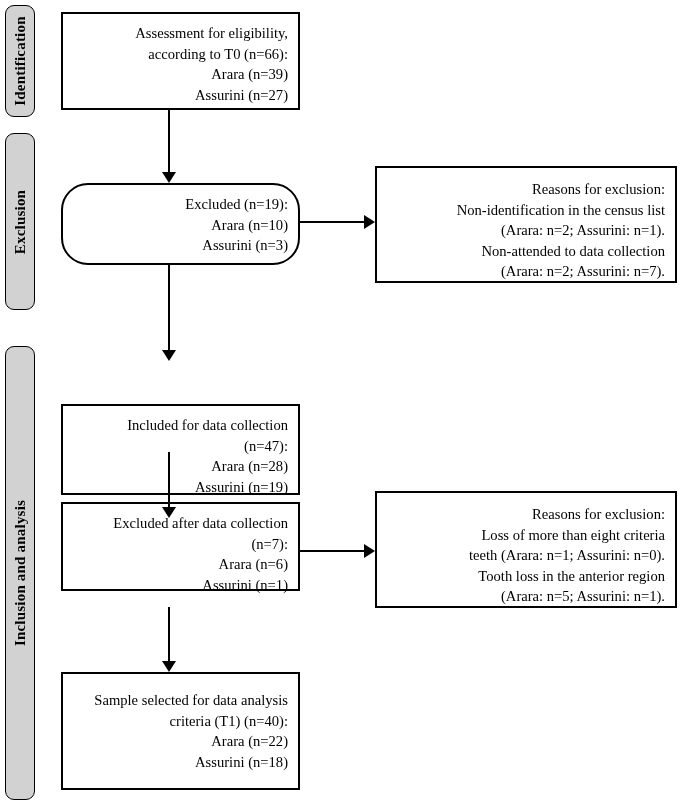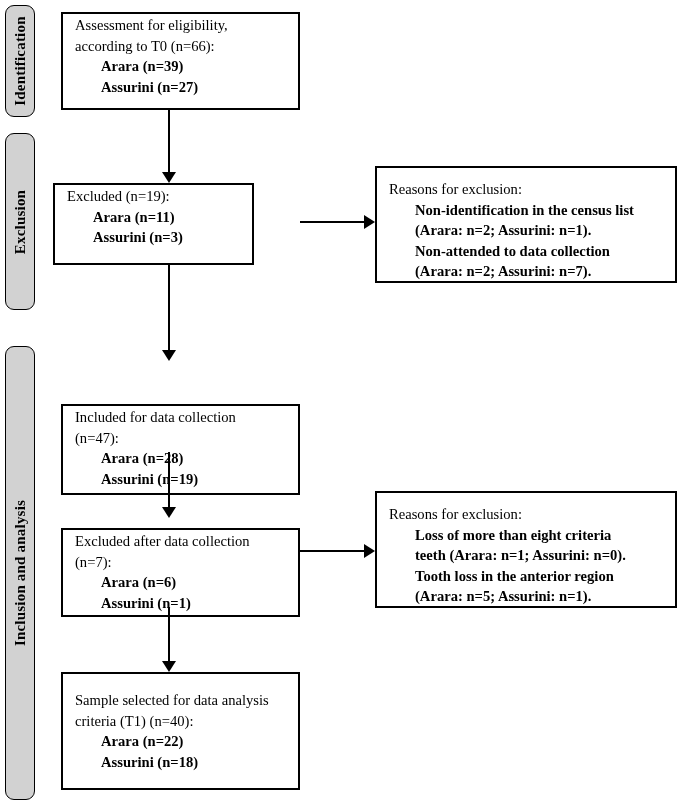--- a/index.html
+++ b/index.html
@@ -42,30 +42,30 @@
     letter-spacing: 0.2px;
     line-height: 1;
   }
 
   
   .flow-box {
     position: absolute;
     background: #ffffff;
     border: 2.2px solid #000000;
     box-sizing: border-box;
-    padding: 1px 10px 6px 12px;
+    padding: 9px 10px 6px 12px;
+    text-align: right;
   }
   .flow-box .box-line {
     font-size: 14.6px;
     line-height: 20.5px;
     white-space: pre;
   }
   .flow-box .box-line.indent {
     padding-left: 26px;
-    font-weight: bold;
   }
 
   
   .v-line {
     position: absolute;
     width: 2.4px;
     background: #000000;
   }
   .v-head {
     position: absolute;
@@ -106,34 +106,34 @@
     <span class="stage-text">Inclusion and analysis</span>
   </div>
 
   <div class="flow-box" style="left:61px; top:12px; width:239px; height:98px;">
     <div class="box-line">Assessment for eligibility,</div>
     <div class="box-line">according to T0 (n=66):</div>
     <div class="box-line indent">Arara (n=39)</div>
     <div class="box-line indent">Assurini (n=27)</div>
   </div>
 
-  <div class="flow-box" style="left:53px; top:183px; width:201px; height:82px;">
+  <div class="flow-box" style="left:61px; top:183px; width:239px; height:82px;border-radius:27px;">
     <div class="box-line">Excluded (n=19):</div>
-    <div class="box-line indent">Arara (n=11)</div>
+    <div class="box-line indent">Arara (n=10)</div>
     <div class="box-line indent">Assurini (n=3)</div>
   </div>
 
   <div class="flow-box" style="left:61px; top:361px; width:239px; height:91px;margin-top:43px;">
     <div class="box-line">Included for data collection</div>
     <div class="box-line">(n=47):</div>
     <div class="box-line indent">Arara (n=28)</div>
     <div class="box-line indent">Assurini (n=19)</div>
   </div>
 
-  <div class="flow-box" style="left:61px; top:528px; width:239px; height:89px;">
+  <div class="flow-box" style="left:61px; top:502px; width:239px; height:89px;">
     <div class="box-line">Excluded after data collection</div>
     <div class="box-line">(n=7):</div>
     <div class="box-line indent">Arara (n=6)</div>
     <div class="box-line indent">Assurini (n=1)</div>
   </div>
 
   <div class="flow-box" style="left:61px; top:672px; width:239px; height:118px; padding-top:16px;">
     <div class="box-line">Sample selected for data analysis</div>
     <div class="box-line">criteria (T1) (n=40):</div>
     <div class="box-line indent">Arara (n=22)</div>

